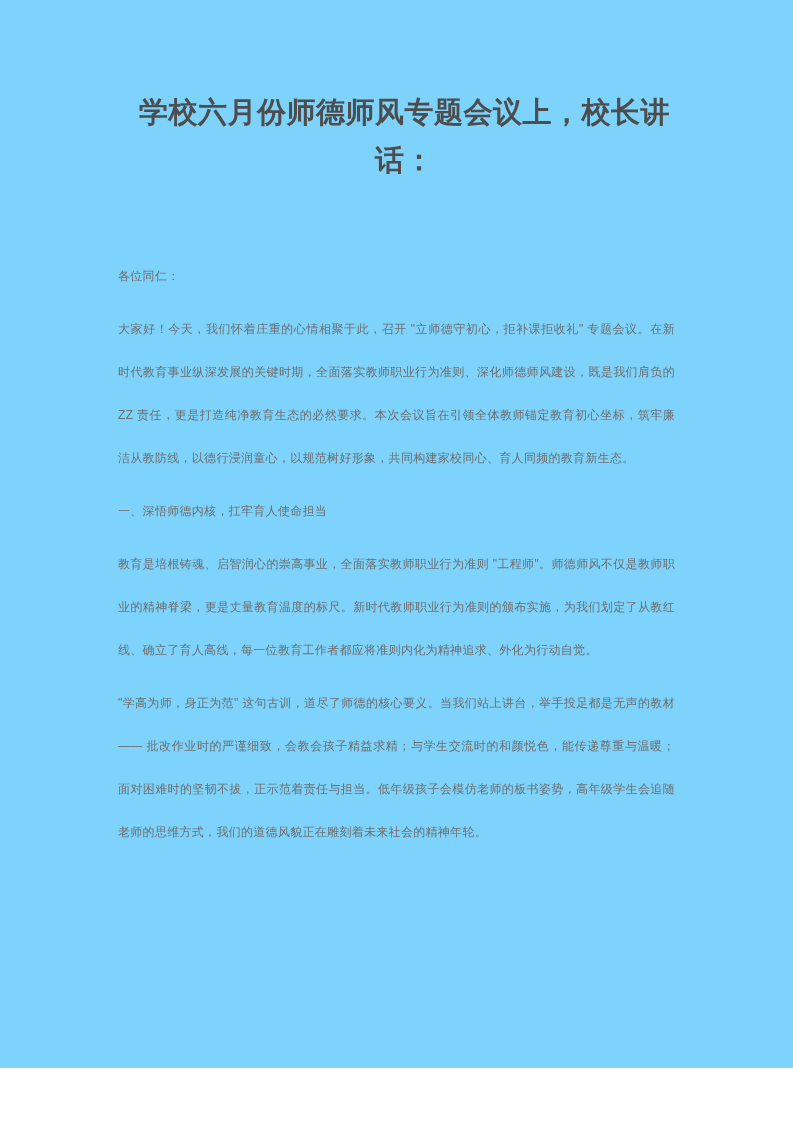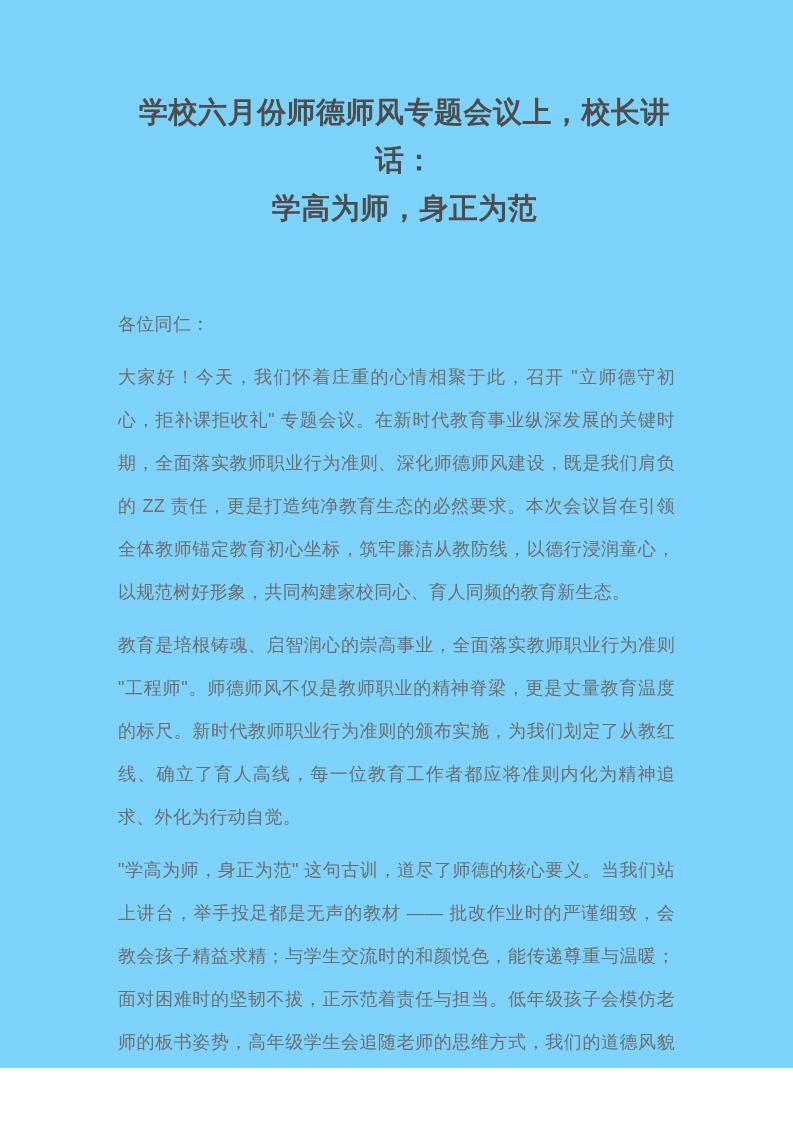--- a/index.html
+++ b/index.html
@@ -25,38 +25,38 @@
     line-height: 48px;
     letter-spacing: 0.5px;
     color: #4d4d4d;
     text-align: center;
   }
   .doc-title .line {
     display: block;
   }
   .body-text {
     margin: 0 16px 10px 0;
-    font-size: 18px;
+    font-size: 12px;
     line-height: 43px;
     letter-spacing: 0.3px;
     color: #6e6e6e;
     text-align: justify;
     text-justify: inter-ideograph;
   }
 </style>
 </head>
 <body>
 
 <div class="page">
   <h1 class="doc-title">
     <span class="line">学校六月份师德师风专题会议上，校长讲话：</span>
-    <span class="line">学高为师，身正为范</span>
   </h1>
 
   <p class="body-text">各位同仁：</p>
 
   <p class="body-text">大家好！今天，我们怀着庄重的心情相聚于此，召开 "立师德守初心，拒补课拒收礼" 专题会议。在新时代教育事业纵深发展的关键时期，全面落实教师职业行为准则、深化师德师风建设，既是我们肩负的 ZZ 责任，更是打造纯净教育生态的必然要求。本次会议旨在引领全体教师锚定教育初心坐标，筑牢廉洁从教防线，以德行浸润童心，以规范树好形象，共同构建家校同心、育人同频的教育新生态。</p>
 
+  <p class="body-text">一、深悟师德内核，扛牢育人使命担当</p>
 
   <p class="body-text">教育是培根铸魂、启智润心的崇高事业，全面落实教师职业行为准则 "工程师"。师德师风不仅是教师职业的精神脊梁，更是丈量教育温度的标尺。新时代教师职业行为准则的颁布实施，为我们划定了从教红线、确立了育人高线，每一位教育工作者都应将准则内化为精神追求、外化为行动自觉。</p>
 
   <p class="body-text">"学高为师，身正为范" 这句古训，道尽了师德的核心要义。当我们站上讲台，举手投足都是无声的教材 —— 批改作业时的严谨细致，会教会孩子精益求精；与学生交流时的和颜悦色，能传递尊重与温暖；面对困难时的坚韧不拔，正示范着责任与担当。低年级孩子会模仿老师的板书姿势，高年级学生会追随老师的思维方式，我们的道德风貌正在雕刻着未来社会的精神年轮。</p>
 </div>
 
 </body></html>

